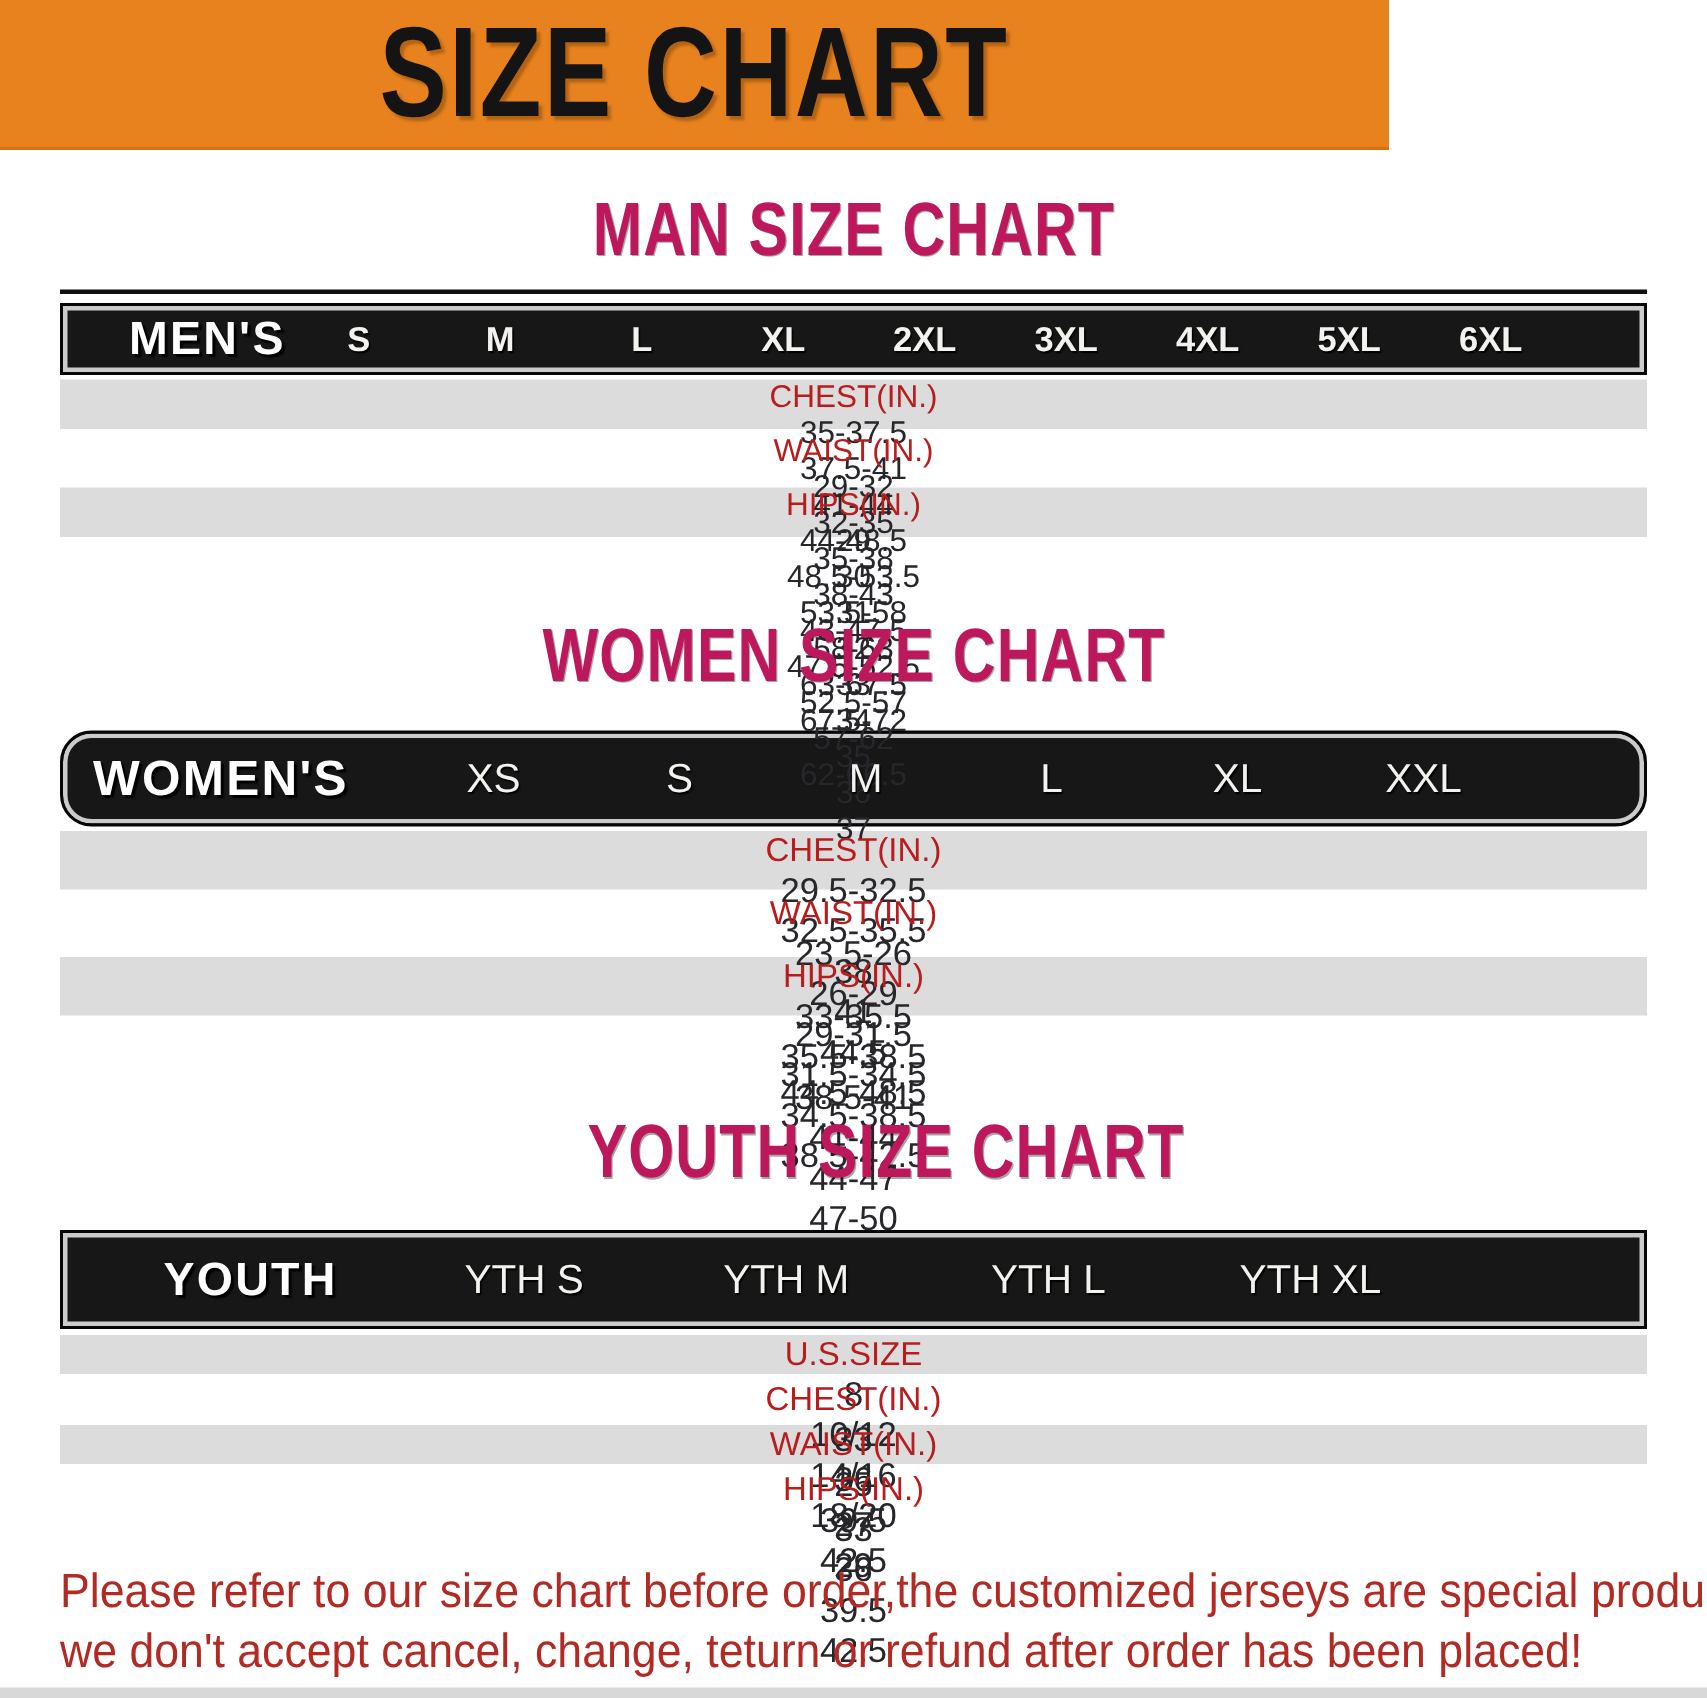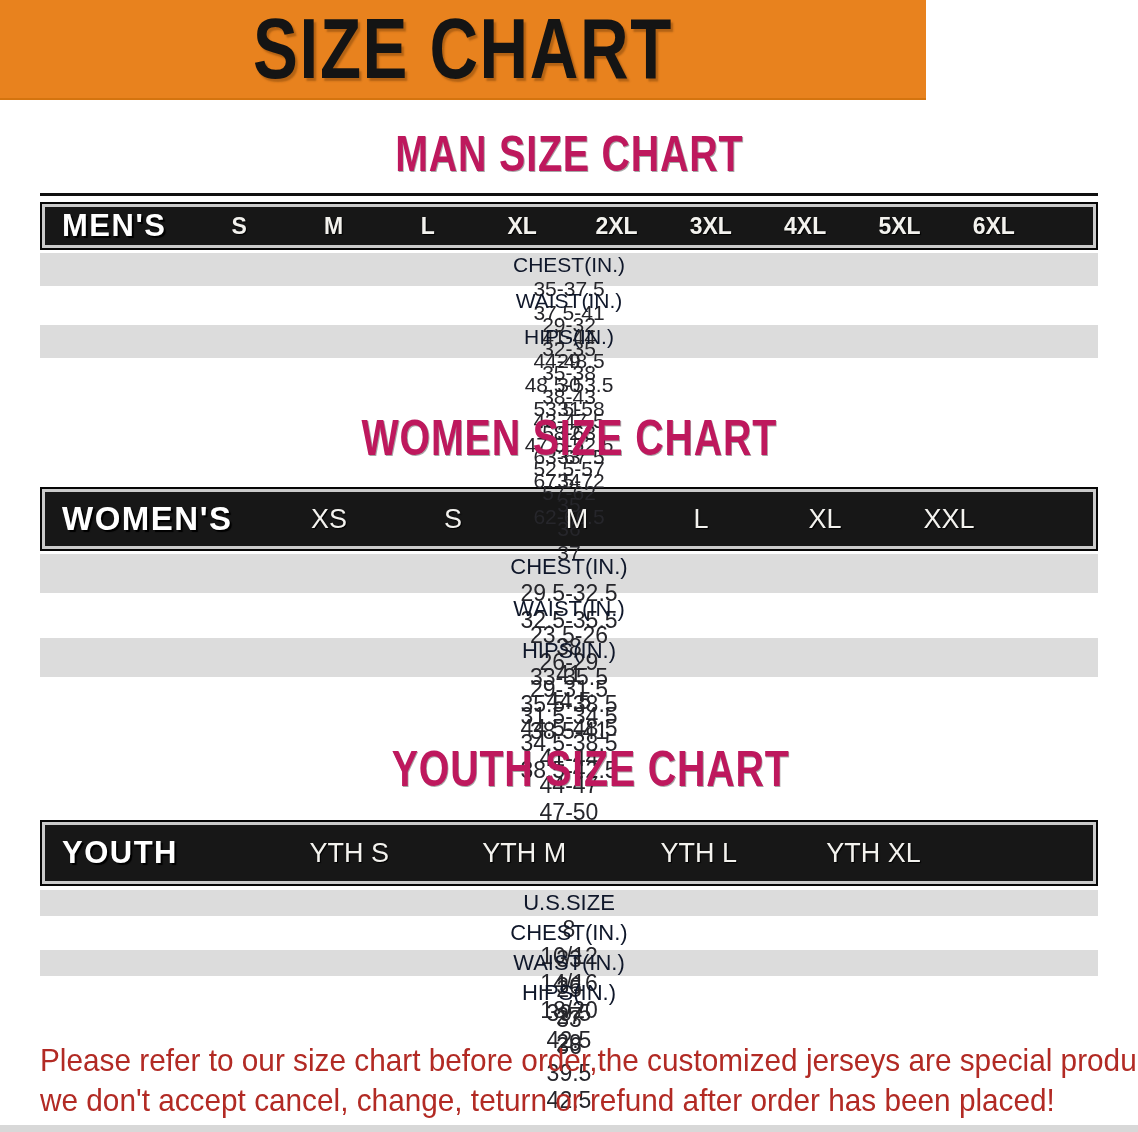--- a/index.html
+++ b/index.html
@@ -23,48 +23,48 @@
   .heading-men   { margin-top:26px; }
   .heading-women { margin-top:52px; }
   .heading-youth { margin-top:64px;padding-left:44px; }
 
   
   .size-table { width:1058px; margin-left:40px; }
   .top-rule { height:3px; background:#101010; margin-top:12px; }
 
   .grid { display:grid; align-items:center; }
   .t0 { grid-template-columns:150px repeat(9,1fr) 55px; }
-  .t1 { grid-template-columns:225px repeat(6,1fr) 85px; }
+  .t1 { grid-template-columns:225px repeat(6,1fr) 85px;border-radius:21px; }
   .t2 { grid-template-columns:220px repeat(4,1fr) 135px; }
 
   .thead { background:#171717; border:2px solid #060606;
     box-shadow:inset 0 0 0 3px rgba(235,235,235,0.85); }
   .thead-0 { height:48px; margin-top:6px; }
   .thead-1 { height:64px; margin-top:22px; }
   .thead-2 { height:66px; margin-top:24px; }
 
   .corner { color:#ffffff; font-weight:bold; letter-spacing:1.5px;
     padding-left:20px; text-shadow:2px 2px 1px #000; white-space:nowrap; }
-  .thead-0 .corner { font-size:31px; }
+  .thead-0 .corner { font-size:31px;margin-left:24px; }
   .thead-1 .corner { font-size:33px; }
-  .thead-2 .corner { font-size:31px; }
+  .thead-2 .corner { font-size:31px;margin-left:47px; }
 
   .size-col { color:#f3f2ee; text-align:center; font-weight:bold;
     text-shadow:1px 1px 1px #000; white-space:nowrap; }
   .thead-0 .size-col { font-size:23px; }
   .thead-1 .size-col { font-size:27px; font-weight:normal; }
   .thead-2 .size-col { font-size:27px; font-weight:normal; }
 
   .trow { background:#ffffff; }
   .trow.gray { background:#dcdcdc; }
   .trow-0 { height:33px; margin-top:3px; }
   .trow-1 { height:39px; margin-top:3px; }
   .trow-2 { height:26px; margin-top:4px; }
 
-  .row-label { text-align:center; color:#0f172a; white-space:nowrap; }
+  .row-label { text-align:center; color:#b91c1c; white-space:nowrap; }
   .trow-0 .row-label { font-size:21px; }
   .trow-1 .row-label, .trow-2 .row-label { font-size:22px; }
 
   .cell { text-align:center; color:#26262b; white-space:nowrap; }
   .trow-0 .cell { font-size:21px; }
   .trow-1 .cell, .trow-2 .cell { font-size:23px; }
 
   
   .footer-note { margin:34px 0 0 40px; color:#b22a24; }
   .note-line { font-size:32px; line-height:40px; transform:scale(0.93,1);

